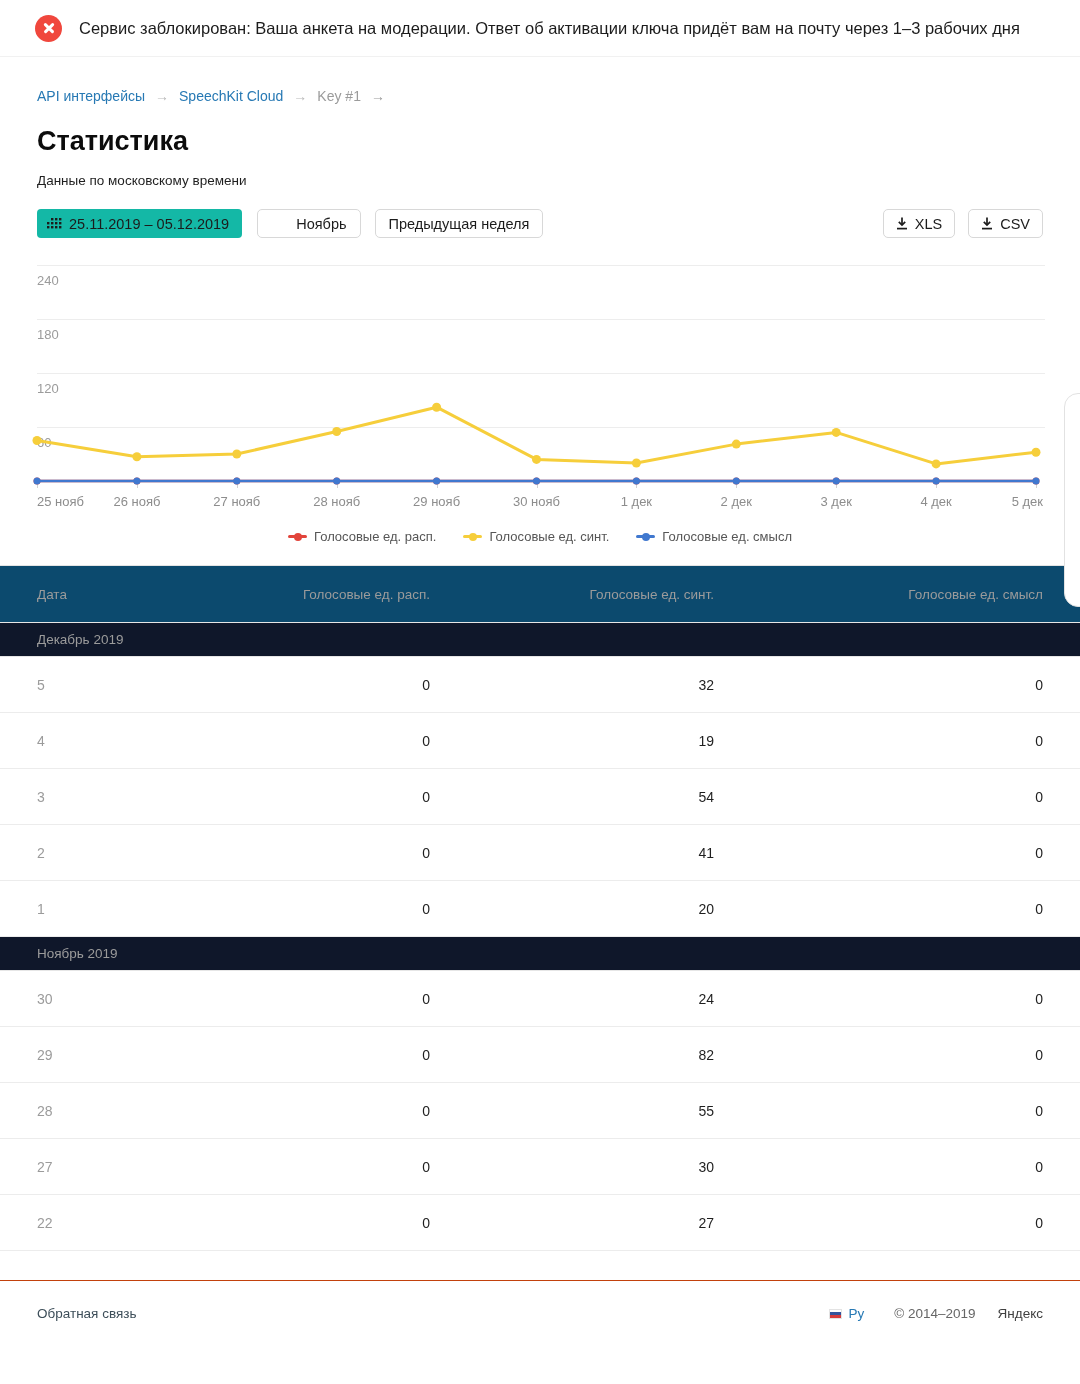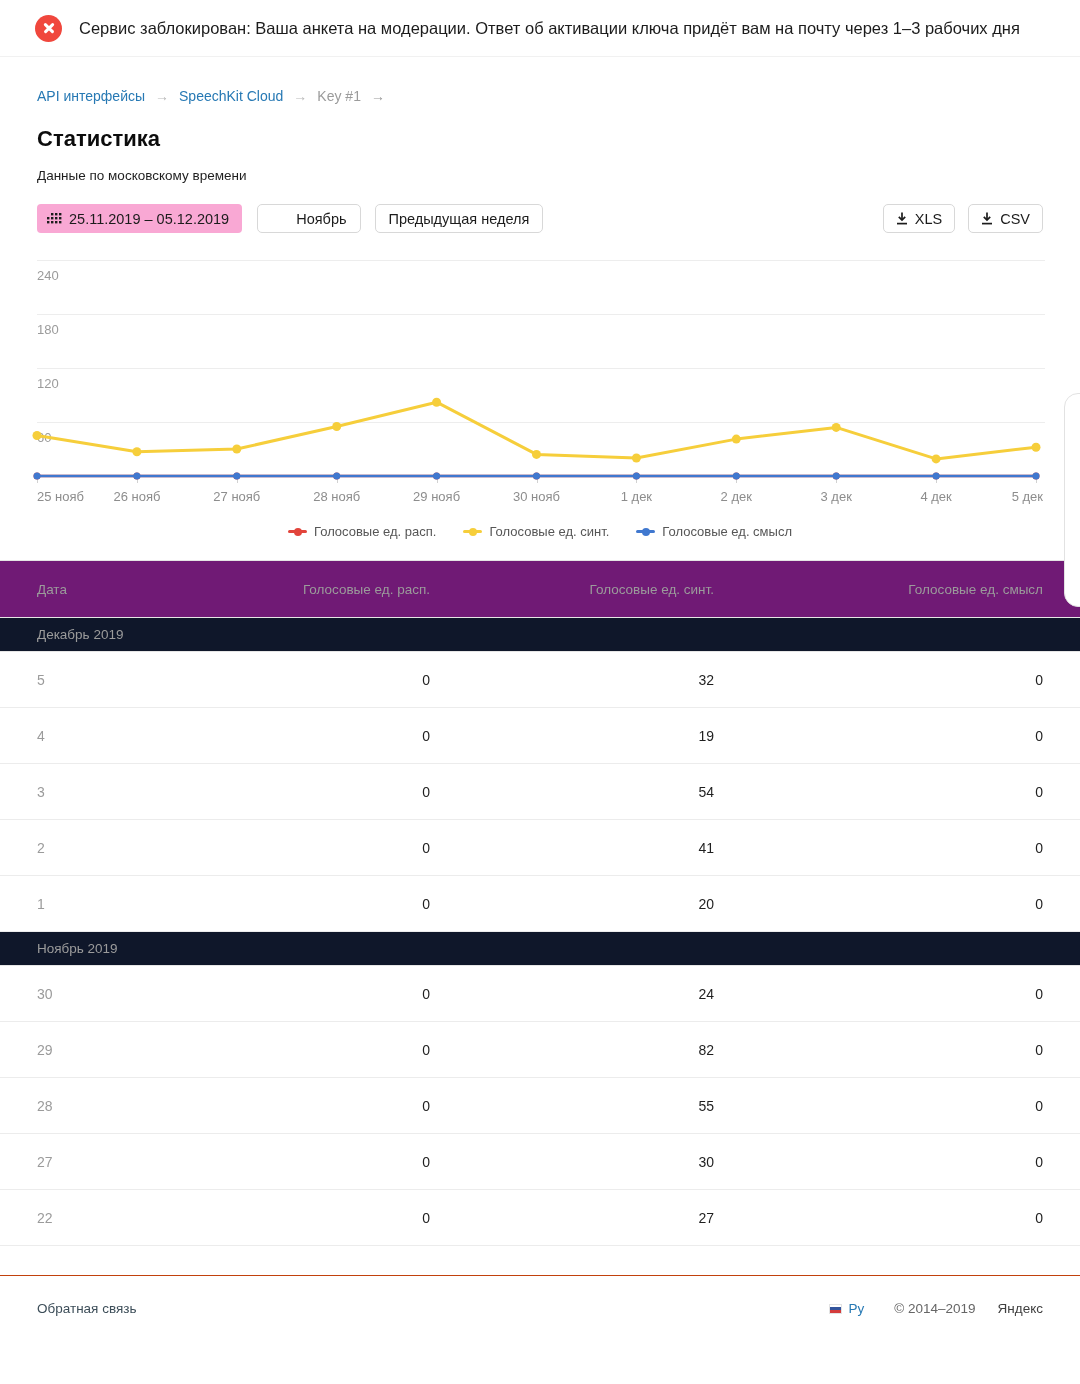--- a/index.html
+++ b/index.html
@@ -24,26 +24,26 @@
   .content { padding:0 37px; }
 
   
   .breadcrumbs { margin-top:31px; font-size:14px; display:flex; align-items:center; }
   .crumb-link { color:#2779b4; cursor:pointer; text-decoration:none; }
   .crumb-arrow { color:#b9b9b9; margin:0 10px; }
   .crumb-arrow.tail { margin:0 0 0 10px; color:#9b9b9b; }
   .crumb-current { color:#9b9b9b; }
 
   
-  h1.page-title { margin-top:22px; font-size:22px; font-weight:bold; color:#0c0c0c; }
+  h1.page-title { margin-top:22px; font-size:27px; font-weight:bold; color:#0c0c0c; }
   .subtitle { margin-top:16px; font-size:13.5px; color:#1f1f1f; }
 
   
   .controls { margin-top:21px; display:flex; align-items:center; }
-  .date-pill { height:29px; background:#f9a8d4; border-radius:4px; display:flex; align-items:center;
+  .date-pill { height:29px; background:#14b8a6; border-radius:4px; display:flex; align-items:center;
                padding:0 13px 0 10px; font-size:14.5px; color:#1c1c1c; cursor:pointer; }
   .date-pill svg { margin-right:7px; }
   .btn { height:29px; background:#fff; border:1px solid #d8d8d8; border-radius:5px;
          display:flex; align-items:center; padding:0 13px; font-size:14.5px; color:#1c1c1c; cursor:pointer; }
   .btn-month { margin-left:15px;padding-left:38px; }
   .btn-prev  { margin-left:14px; }
   .export { margin-left:auto; display:flex; }
   .btn-export { padding:0 12px; margin-left:13px; }
   .btn-export svg { margin-right:7px; }
 
@@ -61,21 +61,21 @@
   .lg-line { position:absolute; top:3px; left:0; width:19px; height:3px; border-radius:2px; }
   .lg-dot  { position:absolute; top:50%; left:50%; width:8px; height:8px; border-radius:50%; transform:translate(-50%,-50%); }
 
   
   .tooltip-card { position:absolute; left:1064px; top:393px; width:46px; height:214px;
                   background:#fff; border:1px solid #e2e2e2; border-radius:14px; z-index:4; }
 
   
   .table-wrap { margin:21px -37px 0; }
   table { width:100%; border-collapse:collapse; table-layout:fixed; font-size:14px; }
-  thead th { height:57px; background:#701a75; font-weight:normal; color:#9b9b9b; font-size:13.5px;
+  thead th { height:57px; background:#0c4a6e; font-weight:normal; color:#9b9b9b; font-size:13.5px;
              border-top:1px solid #e4e4e4; border-bottom:1px solid #e6e6e6; }
   th.c-date, td.c-date { text-align:left; padding-left:37px; }
   th.c-num, td.c-num { text-align:right; }
   th.c-last, td.c-last { padding-right:37px; }
   tr.group-row td { height:34px; background:#0f172a; color:#9b9b9b; font-size:13.5px;
                     border-bottom:1px solid #e6e6e6; }
   tbody td { height:56px; border-bottom:1px solid #ececec; color:#1f1f1f; }
   tbody td.c-date { color:#9b9b9b; }
 
   

